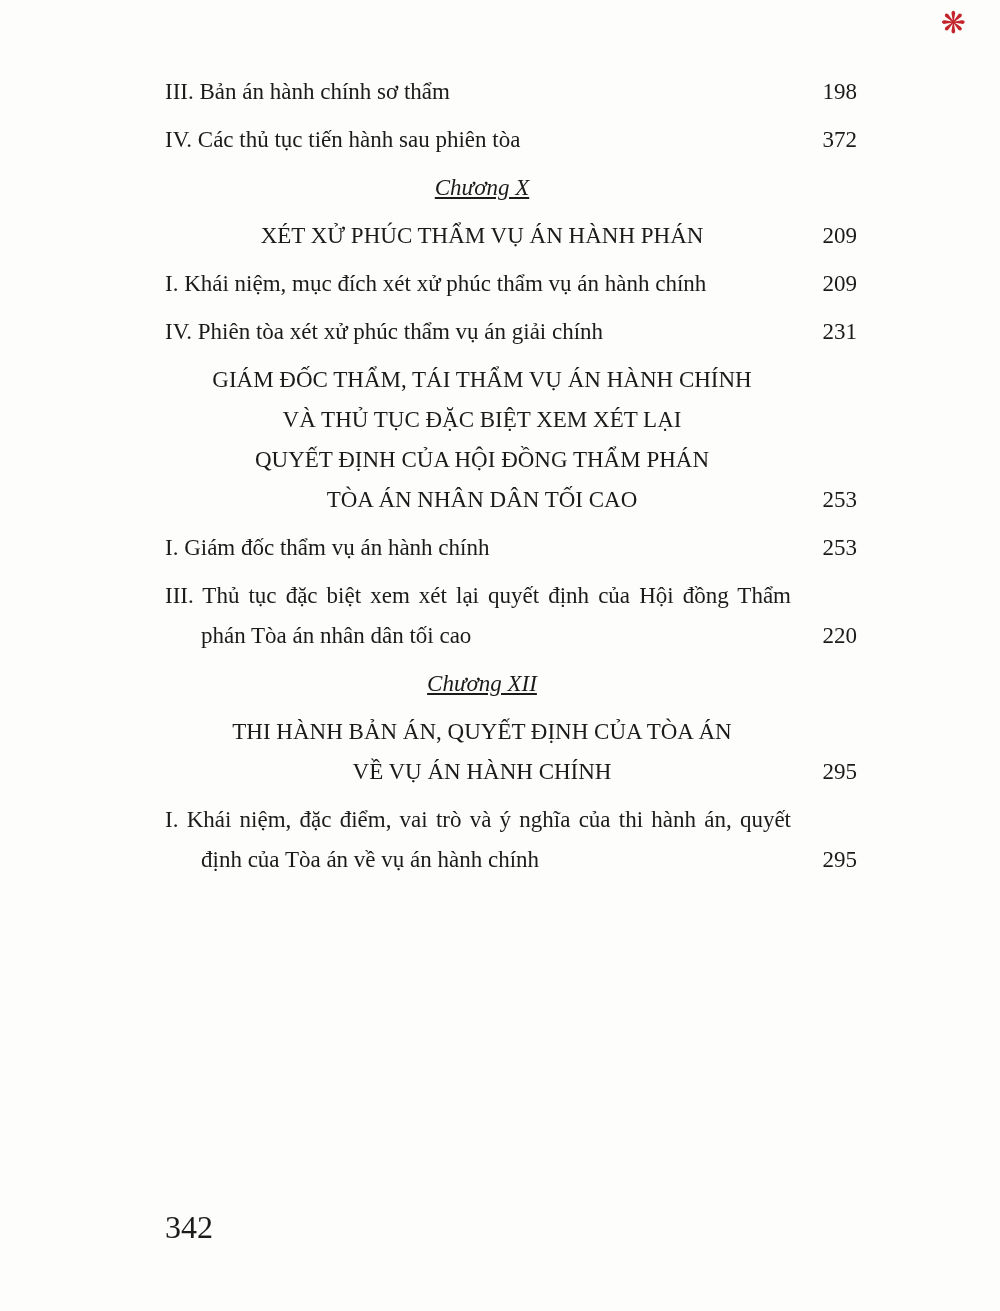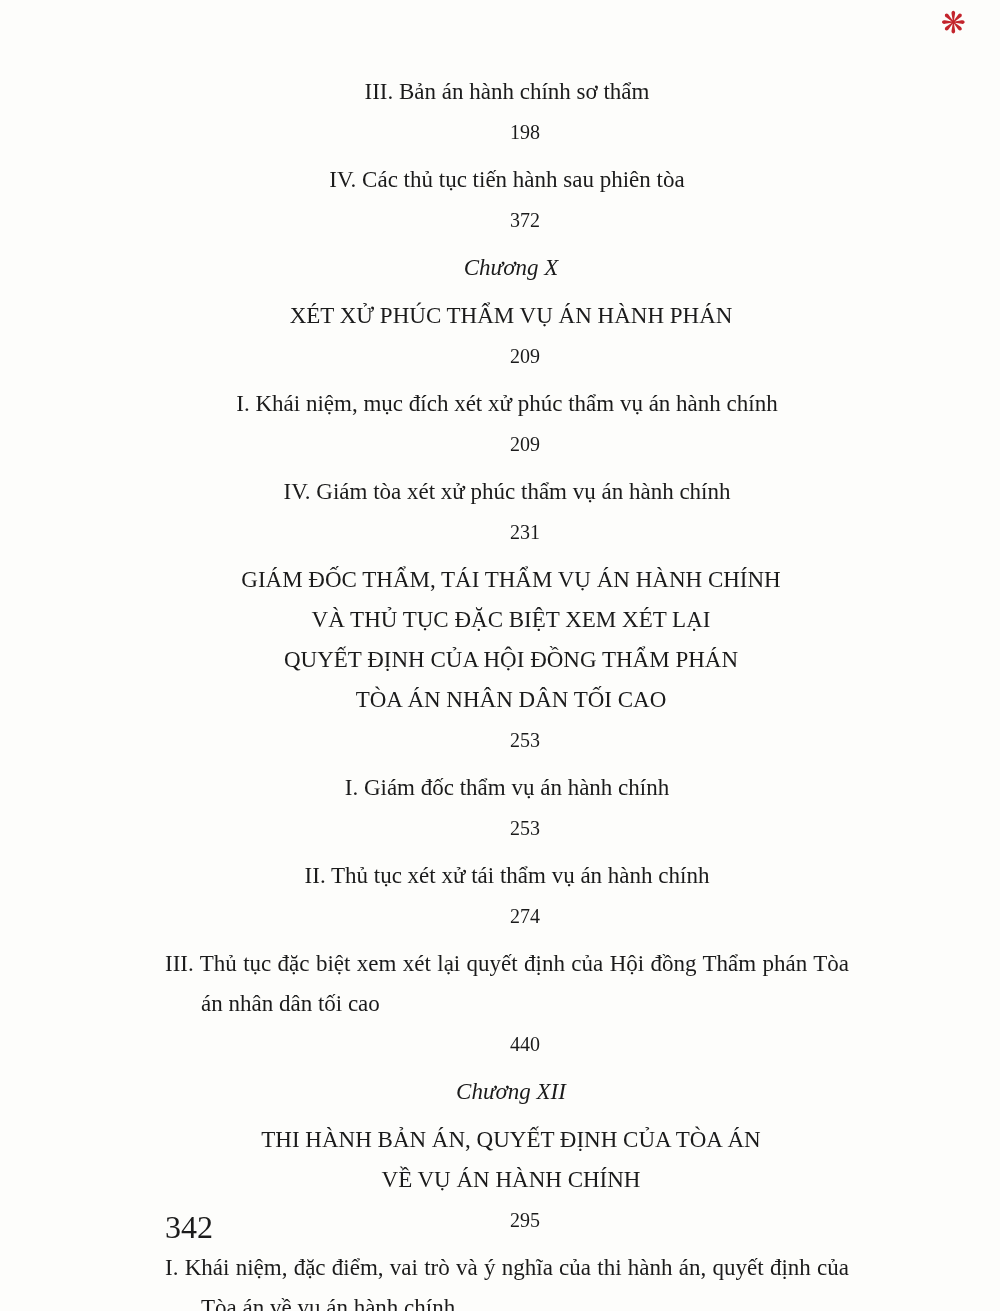--- a/index.html
+++ b/index.html
@@ -13,49 +13,49 @@
     overflow: hidden;
   }
   .page-content {
     position: absolute;
     left: 165px;
     top: 72px;
     width: 692px;
   }
   .row {
     display: flex;
-    align-items: center;
+    align-items: flex-end;
     margin-bottom: 8px;
-    flex-direction: column;
   }
   .txt {
     flex: 1;
     font-size: 23px;
     line-height: 40px;
     min-width: 0;
   }
   .item-text {
     text-align: justify;
     text-indent: -36px;
     padding-left: 36px;
     padding-right: 8px;
   }
   .chapter-label-text {
     text-align: center;
     font-style: italic;
+    text-decoration: underline;
   }
   .chapter-title-text {
     text-align: center;
     white-space: pre-line;
   }
   .pg {
     flex: none;
     width: 58px;
     text-align: right;
-    font-size: 20px;
+    font-size: 23px;
     line-height: 40px;
   }
   .ornament {
     position: absolute;
     top: 8px;
     right: 34px;
     font-size: 30px;
     line-height: 1;
     color: #c3242c;
   }
@@ -96,46 +96,42 @@
   </div>
 
   <div class="row">
     <div class="txt item-text">I. Khái niệm, mục đích xét xử phúc thẩm vụ án hành chính</div>
     <div class="pg">209</div>
   </div>
 
 
 
   <div class="row">
-    <div class="txt item-text">IV. Giám tòa xét xử phúc thẩm vụ án hành chính</div>
+    <div class="txt item-text">IV. Phiên tòa xét xử phúc thẩm vụ án giải chính</div>
     <div class="pg">231</div>
   </div>
 
 
   <div class="row">
     <div class="txt chapter-title-text">GIÁM ĐỐC THẨM, TÁI THẨM VỤ ÁN HÀNH CHÍNH
 VÀ THỦ TỤC ĐẶC BIỆT XEM XÉT LẠI
 QUYẾT ĐỊNH CỦA HỘI ĐỒNG THẨM PHÁN
 TÒA ÁN NHÂN DÂN TỐI CAO</div>
     <div class="pg">253</div>
   </div>
 
   <div class="row">
     <div class="txt item-text">I. Giám đốc thẩm vụ án hành chính</div>
     <div class="pg">253</div>
   </div>
 
-  <div class="row">
-    <div class="txt item-text">II. Thủ tục xét xử tái thẩm vụ án hành chính</div>
-    <div class="pg">274</div>
-  </div>
 
   <div class="row">
     <div class="txt item-text">III. Thủ tục đặc biệt xem xét lại quyết định của Hội đồng Thẩm phán Tòa án nhân dân tối cao</div>
-    <div class="pg">440</div>
+    <div class="pg">220</div>
   </div>
 
   <div class="row">
     <div class="txt chapter-label-text">Chương XII</div>
     <div class="pg"></div>
   </div>
 
   <div class="row">
     <div class="txt chapter-title-text">THI HÀNH BẢN ÁN, QUYẾT ĐỊNH CỦA TÒA ÁN
 VỀ VỤ ÁN HÀNH CHÍNH</div>

